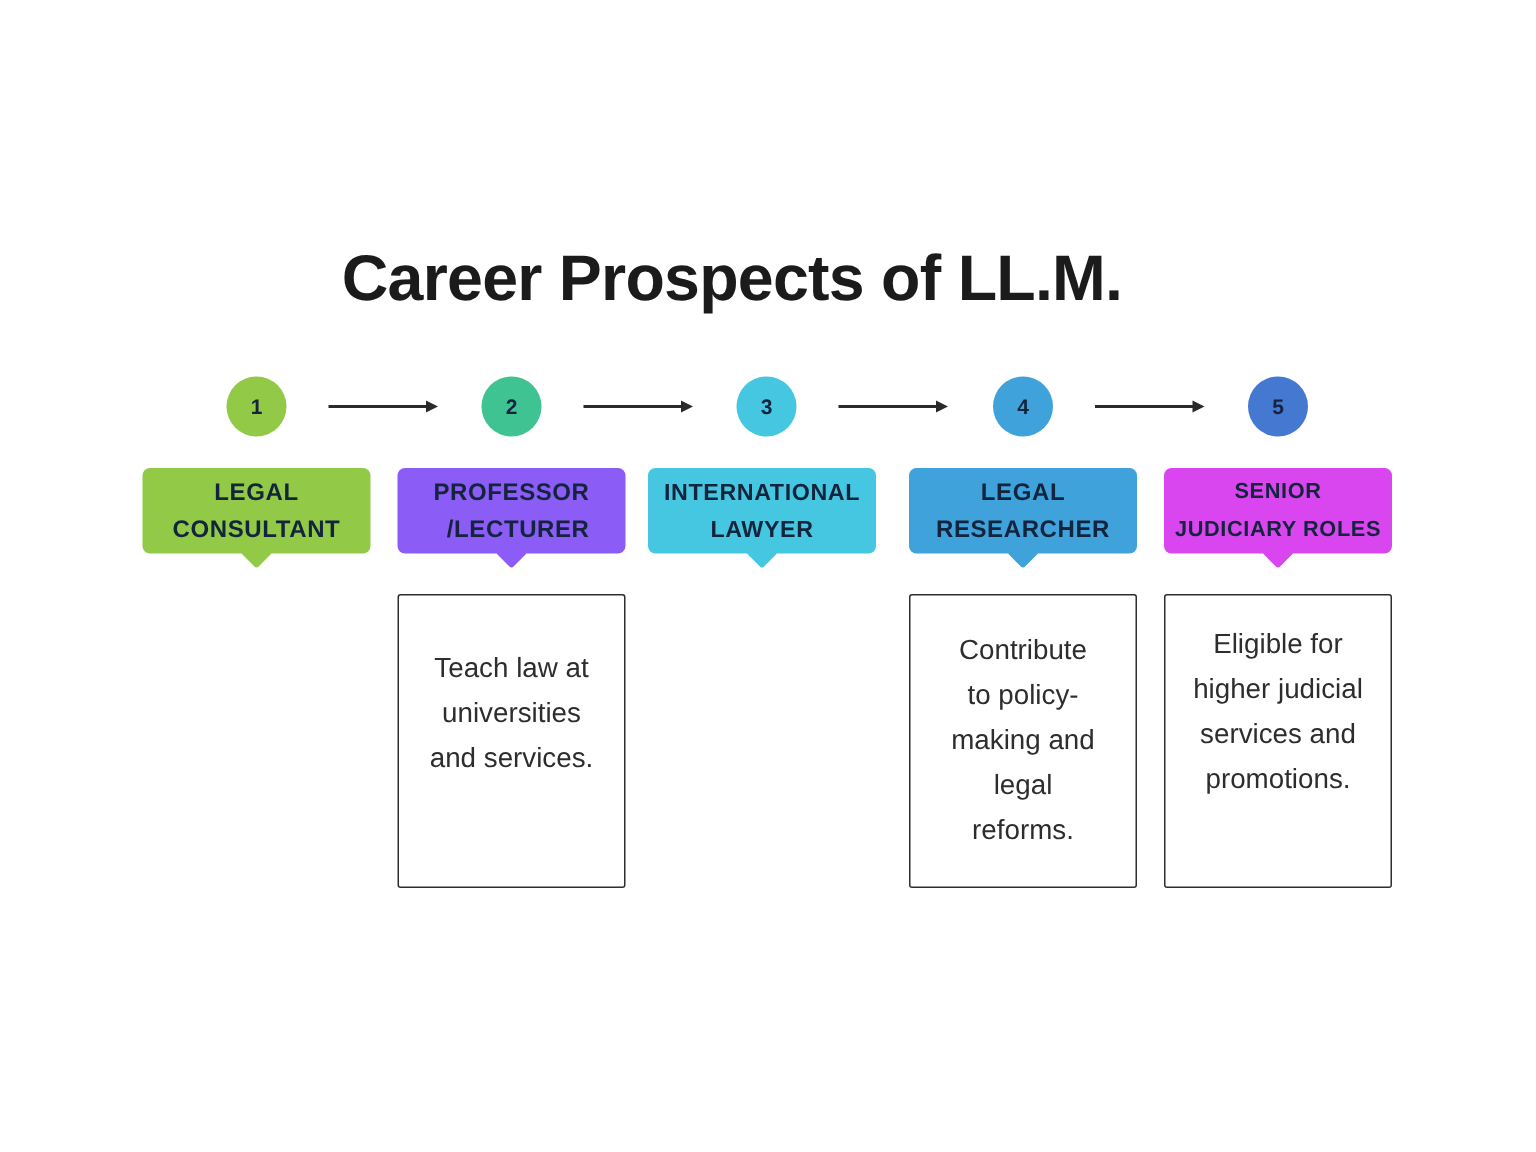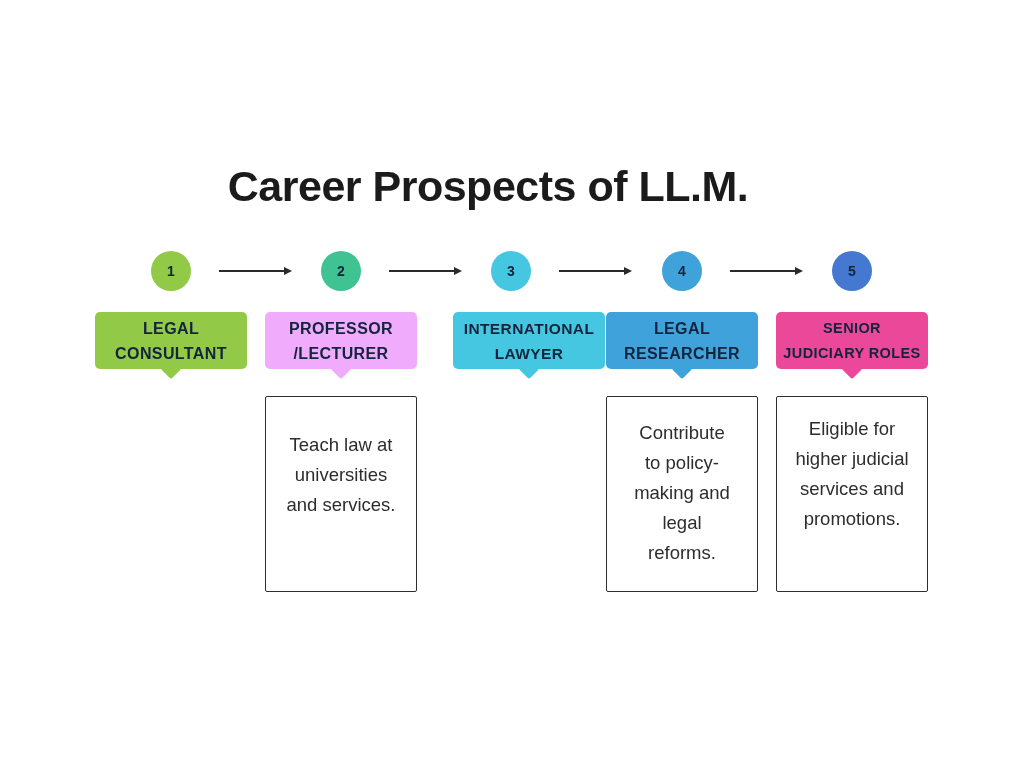--- a/index.html
+++ b/index.html
@@ -40,21 +40,21 @@
   .bubble .lbl{white-space:pre-line;line-height:25px;letter-spacing:0.4px;position:relative;z-index:1;}
   .fs16{font-size:16px}.fs15{font-size:15.5px}.fs14{font-size:14.5px}
   
   .card{
     position:absolute;top:396px;width:152px;height:196px;background:#ffffff;
     border:1.5px solid #2e2e2e;border-radius:2px;box-sizing:border-box;
   }
   .card .txt{
     white-space:pre-line;text-align:center;font-size:18.5px;line-height:30px;color:#2d2d2d;
   }
-  .colA{left:95px}.colB{left:265px}.colC{left:453px}.colD{left:606px}.colE{left:776px}
+  .colA{left:95px}.colB{left:265px}.colC{left:432px}.colD{left:606px}.colE{left:776px}
   .pt1{padding-top:33px}.pt2{padding-top:33px}.pt3{padding-top:31px}.pt4{padding-top:21px}.pt5{padding-top:17px}
 </style>
 </head>
 <body>
 
 <div class="canvas">
 
   <div class="title">Career Prospects of LL.M.</div>
 
   <div class="step-circle c1" style="background: rgb(146, 201, 71);">
@@ -76,36 +76,36 @@
   <div class="arrow a1"></div>
   <div class="arrow a2"></div>
   <div class="arrow a3"></div>
   <div class="arrow a4"></div>
 
   <div class="bubble colA" style="background: rgb(146, 201, 71);">
     <span class="ptr"></span>
     <span class="lbl fs16">LEGAL
 CONSULTANT</span>
   </div>
-  <div class="bubble colB" style="background: #f0abfc;">
+  <div class="bubble colB" style="background: #8b5cf6; text-align: right;">
     <span class="ptr"></span>
     <span class="lbl fs16">PROFESSOR
 /LECTURER</span>
   </div>
   <div class="bubble colC" style="background: rgb(69, 199, 226);">
     <span class="ptr"></span>
     <span class="lbl fs15">INTERNATIONAL
 LAWYER</span>
   </div>
   <div class="bubble colD" style="background: rgb(63, 162, 219);">
     <span class="ptr"></span>
     <span class="lbl fs16">LEGAL
 RESEARCHER</span>
   </div>
-  <div class="bubble colE" style="background: #ec4899;">
+  <div class="bubble colE" style="background: #d946ef;">
     <span class="ptr"></span>
     <span class="lbl fs14">SENIOR
 JUDICIARY ROLES</span>
   </div>
 
   <div class="card colB">
     <div class="txt pt2">Teach law at
 universities
 and services.</div>
   </div>

